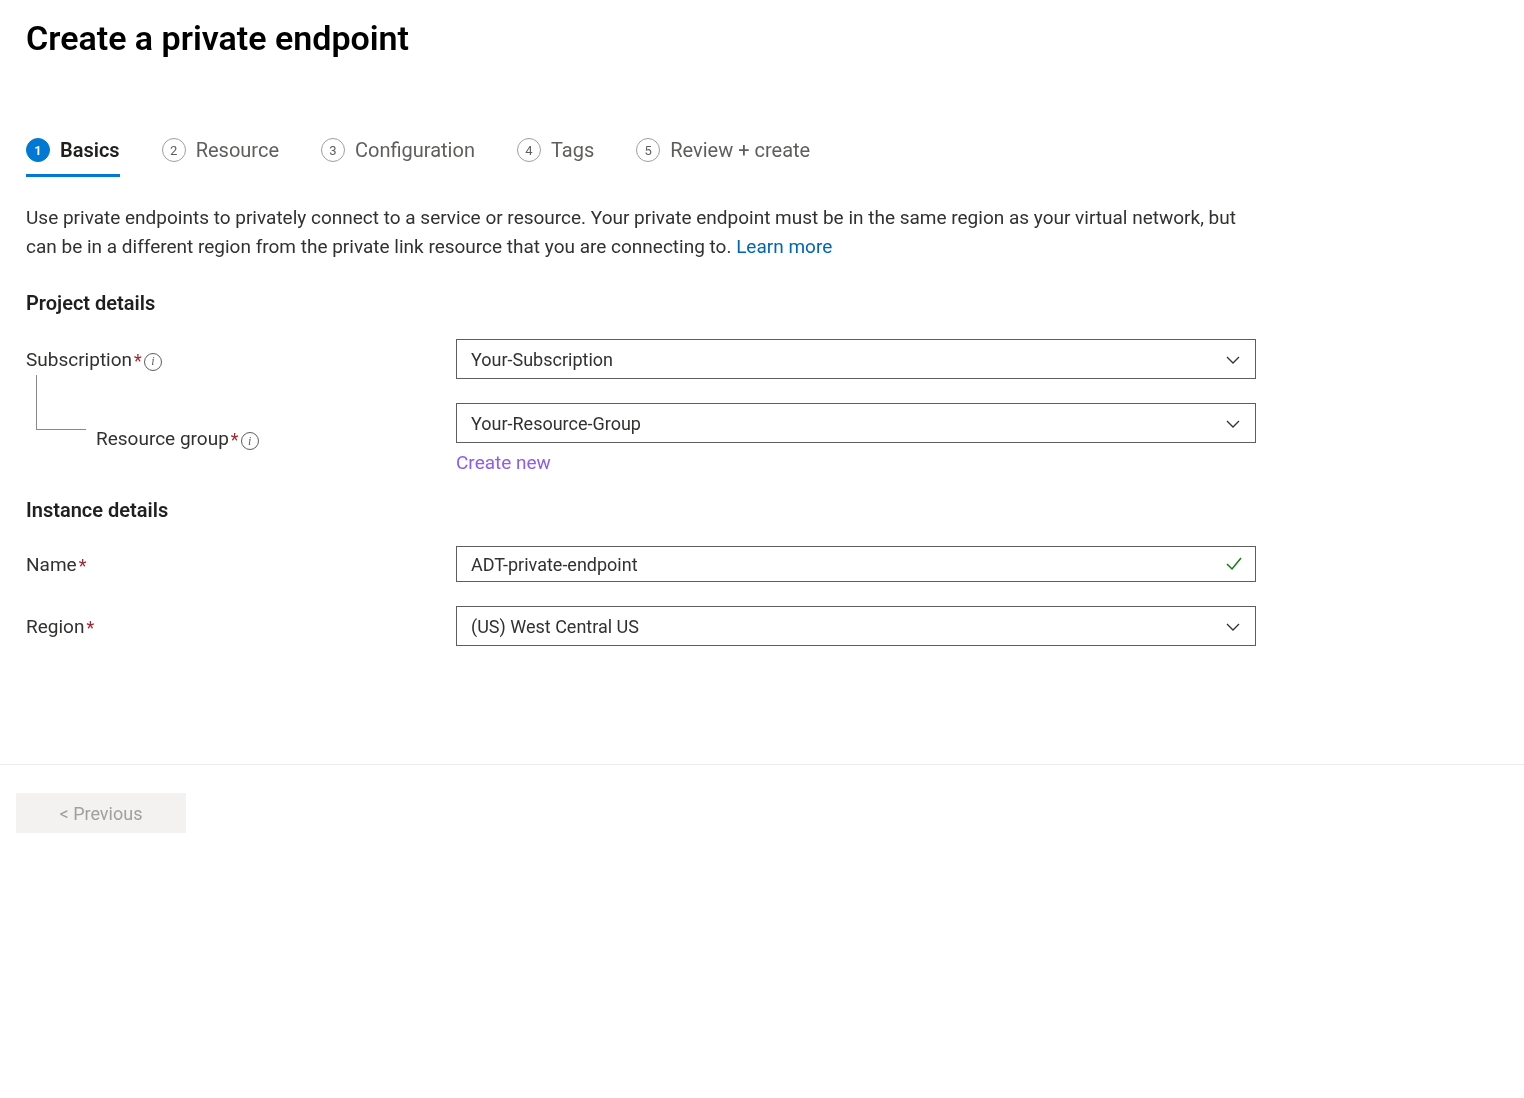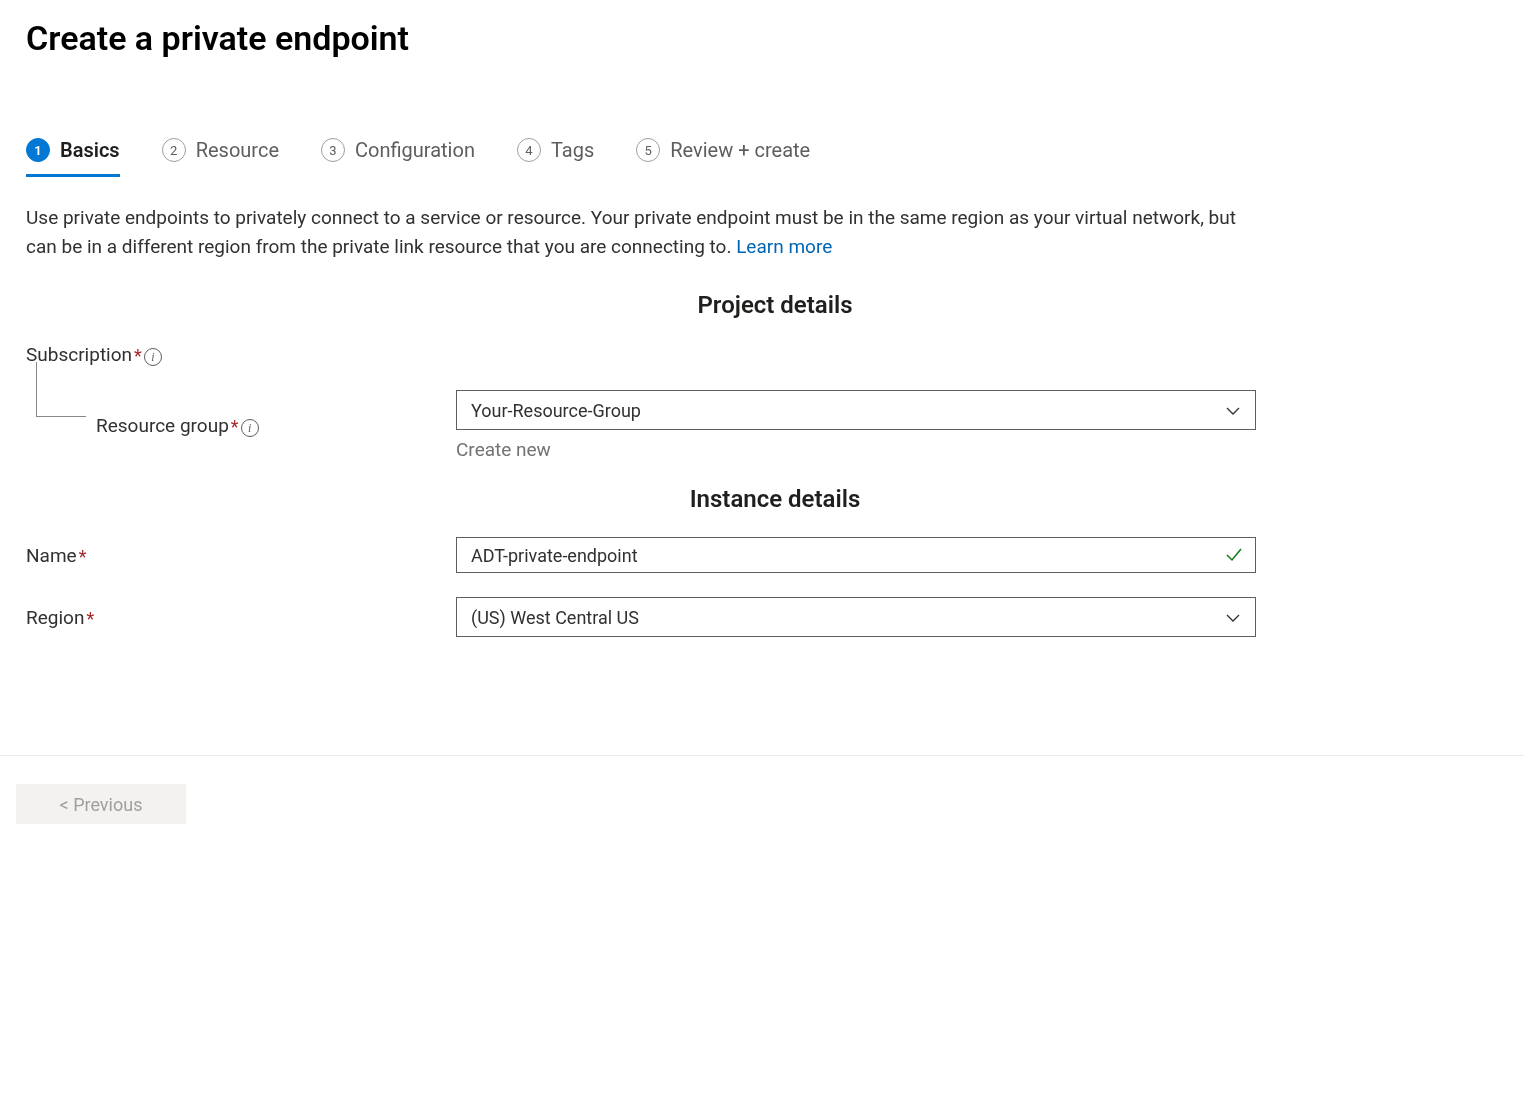--- a/index.html
+++ b/index.html
@@ -78,26 +78,25 @@
       margin-bottom: 30px;
       line-height: 1.5;
       max-width: 1240px;
       margin-left: 10px;
     }
     .description .link {
       color: #0065b3;
       cursor: pointer;
     }
     .section-heading {
-      font-size: 24px;
+      font-size: 20px;
       font-weight: 600;
       color: #201f1e;
       margin-bottom: 24px;
       margin-left: 10px;
-      text-align: center;
     }
     .form-row {
       display: flex;
       align-items: center;
       margin-bottom: 24px;
       margin-left: 10px;
     }
     .form-row.indented .label-col {
       padding-left: 70px;
     }
@@ -180,21 +179,21 @@
     }
     .check-icon {
       position: absolute;
       right: 12px;
       top: 50%;
       transform: translateY(-50%);
       width: 20px;
       height: 20px;
     }
     .create-new-link {
-      color: #737373;
+      color: #8b5cf6;
       font-size: 19px;
       cursor: pointer;
       display: inline-block;
       margin-top: 8px;
     }
     .footer {
       border-top: 1px solid #edebe9;
       margin-top: 118px;
       padding-top: 28px;
       padding-bottom: 28px;
@@ -260,20 +259,30 @@
   <span>Use private endpoints to privately connect to a service or resource. Your private endpoint must be in the same region as your virtual network, but can be in a different region from the private link resource that you are connecting to.  </span><span class="link">Learn more</span>
 </p>
 
 <h2 class="section-heading">Project details</h2>
 
 <div class="form-row">
   <div class="label-col">
     <span>Subscription</span>
     <span class="required">*</span>
     <span class="info-icon">i</span>
+  </div>
+  <div class="input-col">
+    <div class="dropdown">
+      <span>Your-Subscription</span>
+      <span class="chevron-down">
+        <svg viewBox="0 0 16 16" fill="none">
+            <path d="M2 5 L8 11 L14 5" stroke="#323130" stroke-width="1.3"></path>
+          </svg>
+      </span>
+    </div>
   </div>
 </div>
 
 <div class="form-row indented">
   <div class="label-col">
     <span class="tree-connector"></span>
     <span>Resource group</span>
     <span class="required">*</span>
     <span class="info-icon">i</span>
   </div>

